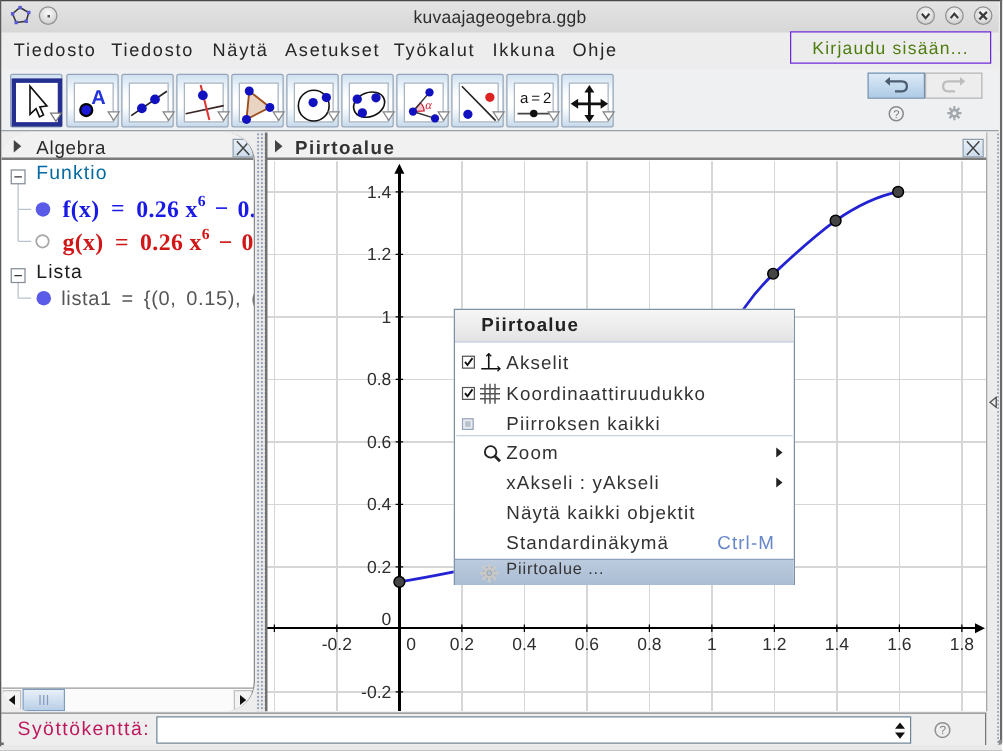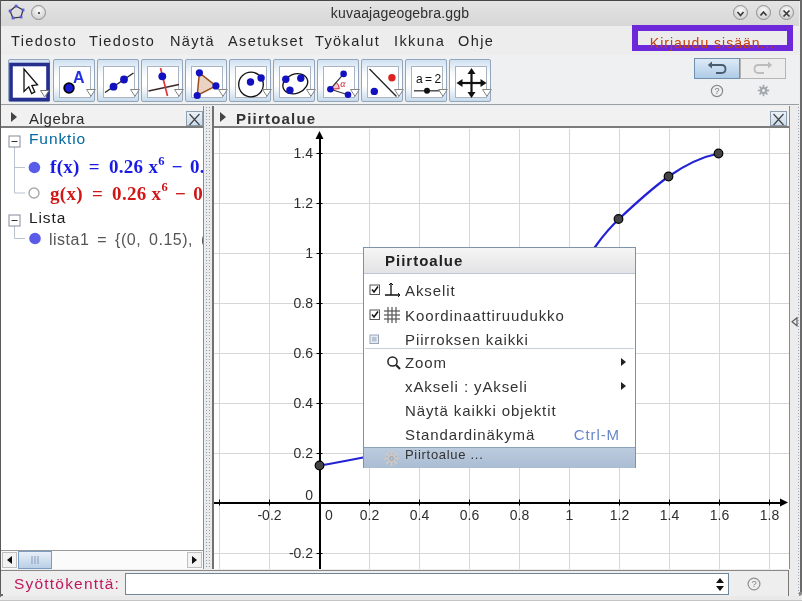--- a/index.html
+++ b/index.html
@@ -13,32 +13,32 @@
 #title { position:absolute; left:0; top:4px; width:100%; text-align:center;
   font-size:14px; color:#2e2e2e; letter-spacing:0.2px; }
 .wbtn { position:absolute; top:4px; width:15px; height:15px; border-radius:50%;
   background:radial-gradient(circle at 50% 35%, #fbfbfb, #d2d2d2 75%, #bdbdbd);
   border:1px solid #8f8f8f; }
 
 
 #menubar { position:absolute; left:1px; top:26px; width:798px; height:29px; background:#ededee; }
 .mi { position:absolute; top:6.5px; font-size:14.5px; color:#262626; letter-spacing:1.4px; }
 #loginbtn { position:absolute; left:632px; top:25px; width:161px; height:26px;
-  background:#ececec; border:6px solid #6d28d9; font-size:14px; color:#c2410c; letter-spacing:1px;
+  background:#ececec; border:1px solid #6d28d9; font-size:14px; color:#4d7c0f; letter-spacing:1px;
   text-align:center; line-height:24px; }
 
 
 #toolbar { position:absolute; left:1px; top:55px; width:798px; height:50px;
   background:#eef0f1; border-bottom:1px solid #9aa0a4; }
 .tbtn { position:absolute; top:4px; width:42px; height:43px; border:1px solid #93a5bc; border-radius:2px;
   background:linear-gradient(180deg,#d0e1f1,#f4f9fd 30%,#ffffff 48%,#ffffff 62%,#e9f1f8 78%,#c7daeb); }
 
 
 #algebra { position:absolute; left:1px; top:106px; width:203px; height:463px; background:#fff;
-  border-right:1px solid #8a8a8a; overflow:hidden; }
+  border-right:1px solid #8a8a8a; overflow:hidden;border-radius:24px; }
 .phead { position:absolute; left:0; top:0; height:21.5px; background:#f1f1f1; border-bottom:2px solid #7b7b7b; width:100%; }
 #splitter { position:absolute; left:205px; top:106px; width:8px; height:463px; background:#ebebeb;
   background-image:radial-gradient(#8d9cb5 0.8px, rgba(0,0,0,0) 0.9px); background-size:3px 3px; }
 #graphics { position:absolute; left:213px; top:106px; width:577px; height:463px; background:#fff;
   border-right:1px solid #8a8a8a; }
 #rightstrip { position:absolute; left:790px; top:106px; width:10px; height:490px; background:#ececec; }
 
 
 #ctx { position:absolute; left:363px; top:247px; width:273px; height:221px; background:#fff;
   border:1px solid #7d91a9; }

